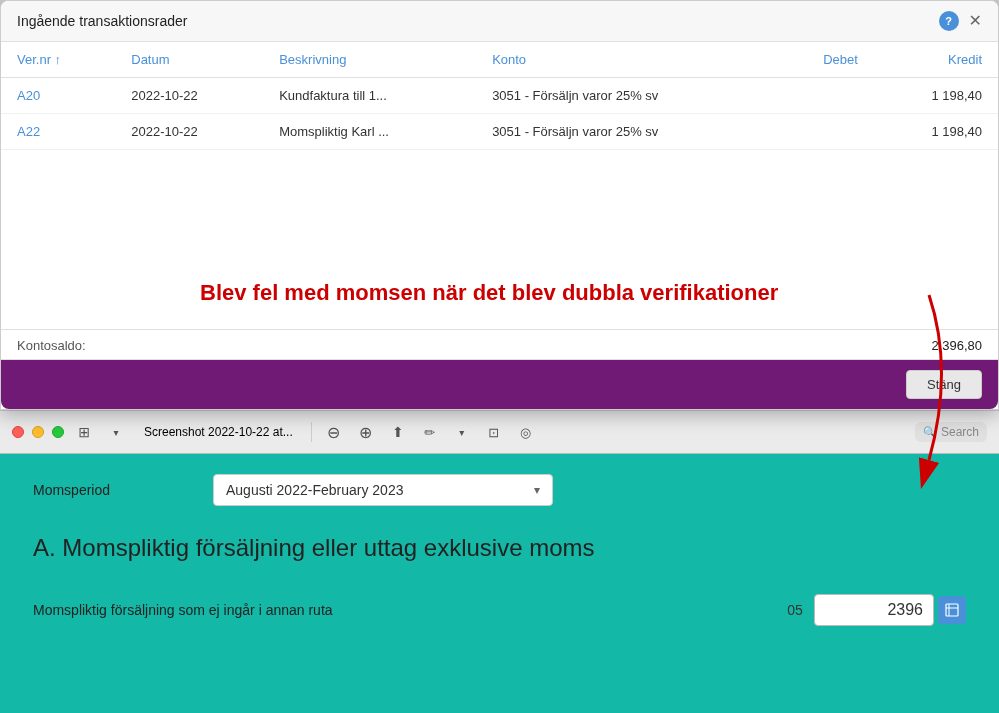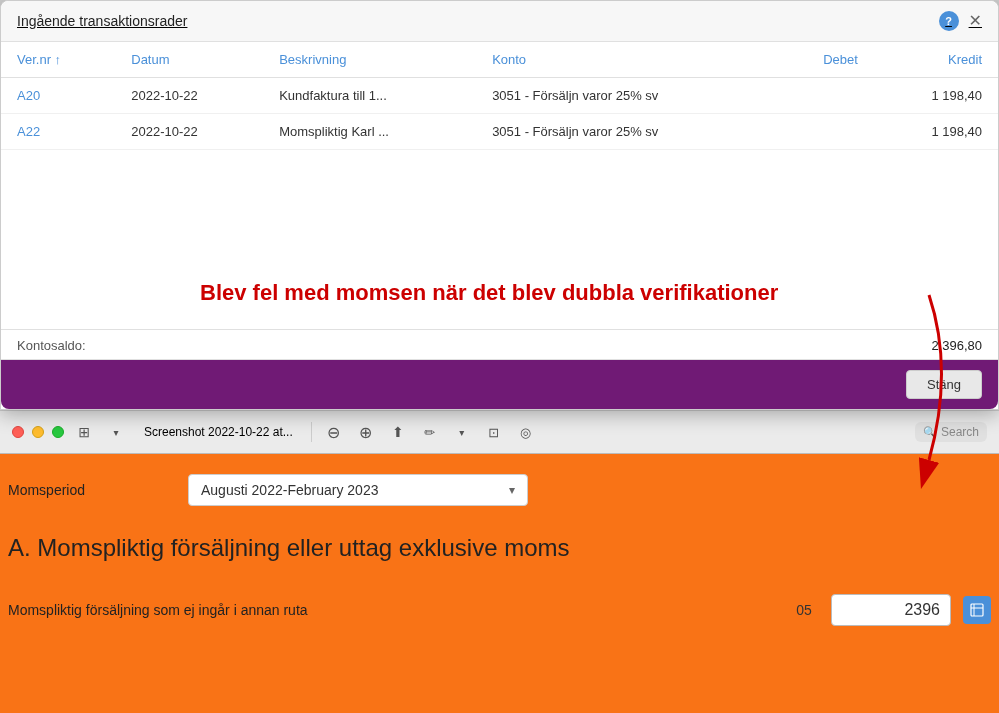--- a/index.html
+++ b/index.html
@@ -26,21 +26,20 @@
     }
 
     .modal-titlebar {
       display: flex;
       align-items: center;
       justify-content: space-between;
       padding: 10px 16px;
       border-bottom: 1px solid #e0e0e0;
       background: #f7f7f7;
       border-radius: 8px 8px 0 0;
-      text-decoration: underline;
     }
 
     .modal-title {
       font-size: 14px;
       font-weight: 500;
       color: #222;
     }
 
     .modal-titlebar-icons {
       display: flex;
@@ -237,22 +236,22 @@
       gap: 4px;
       color: #888;
       font-size: 12px;
     }
 
     
     .bottom-panel {
       position: absolute;
       top: 454px;
       left: 0; right: 0; bottom: 0;
-      background: #f97316;
-      padding: 20px 8px;
+      background: #14b8a6;
+      padding: 20px 33px;
       overflow: hidden;
     }
 
     .momsperiod-row {
       display: flex;
       align-items: center;
       margin-bottom: 28px;
     }
 
     .momsperiod-label {
@@ -283,21 +282,21 @@
     .section-heading {
       font-size: 24px;
       color: #222;
       font-weight: 400;
       margin-bottom: 32px;
     }
 
     .moms-row {
       display: flex;
       align-items: center;
-      gap: 12px;
+      gap: 4px;
     }
 
     .moms-row-label {
       font-size: 14px;
       color: #222;
       flex: 1;
     }
 
     .moms-row-code {
       font-size: 14px;

